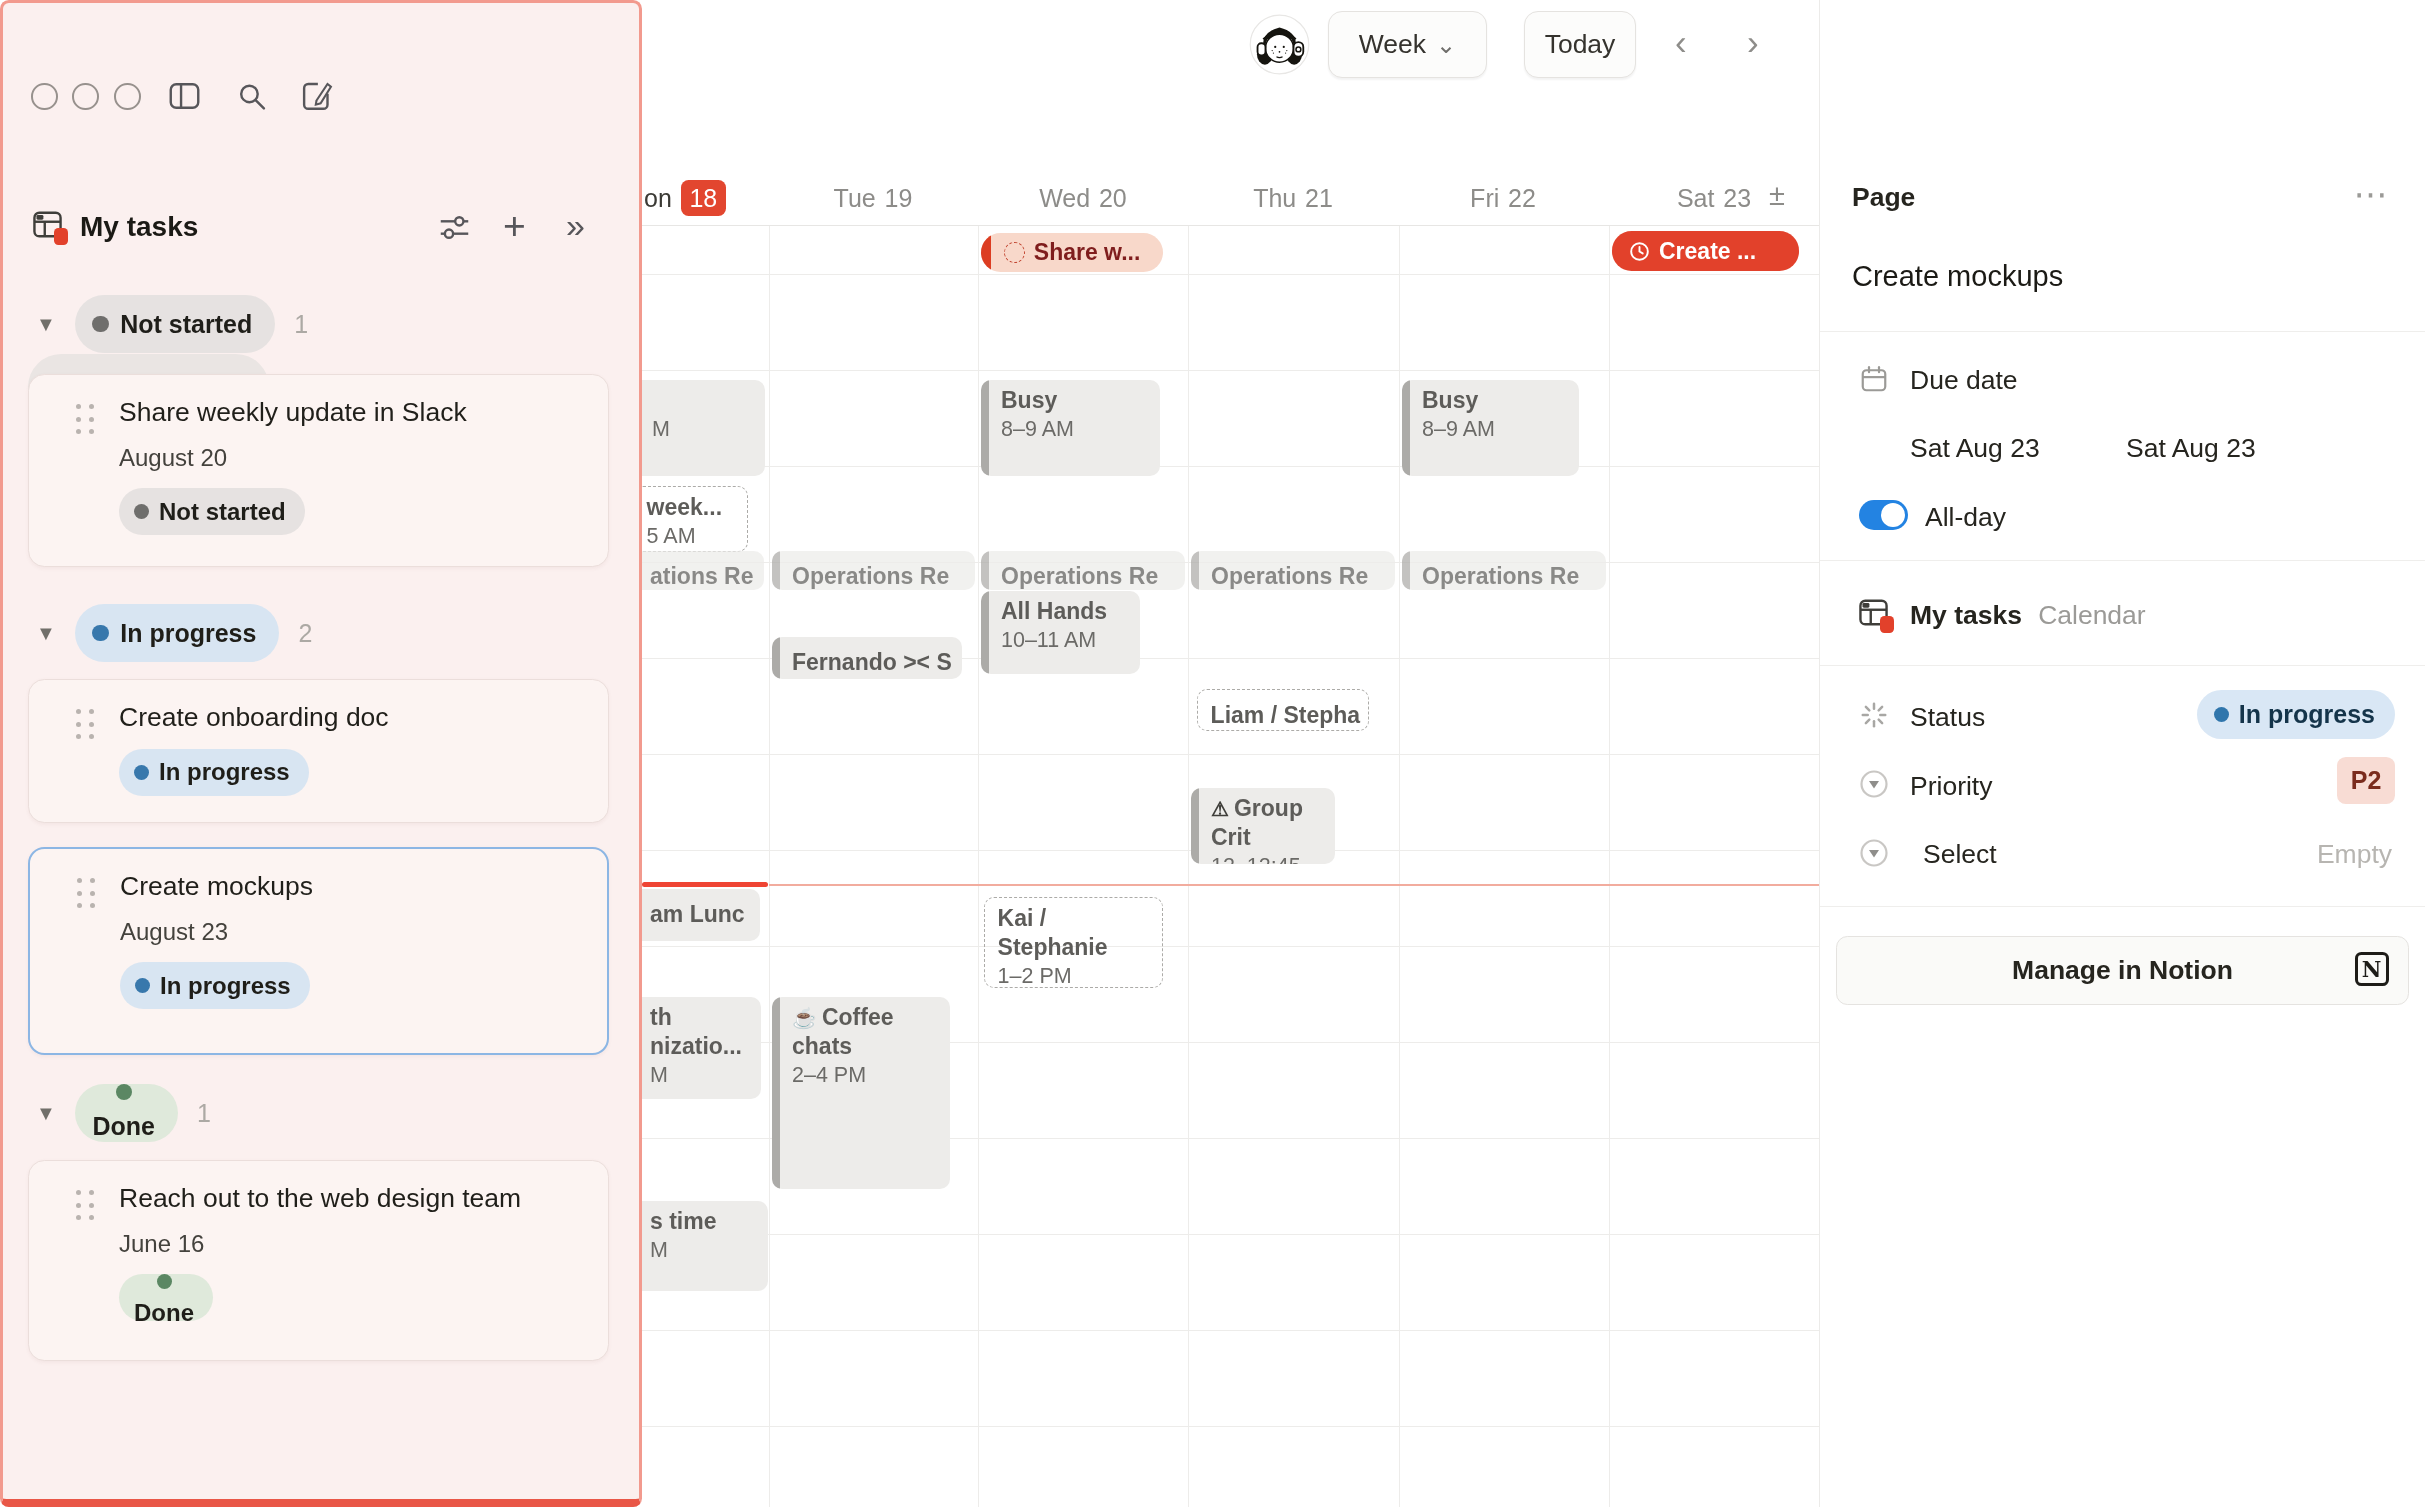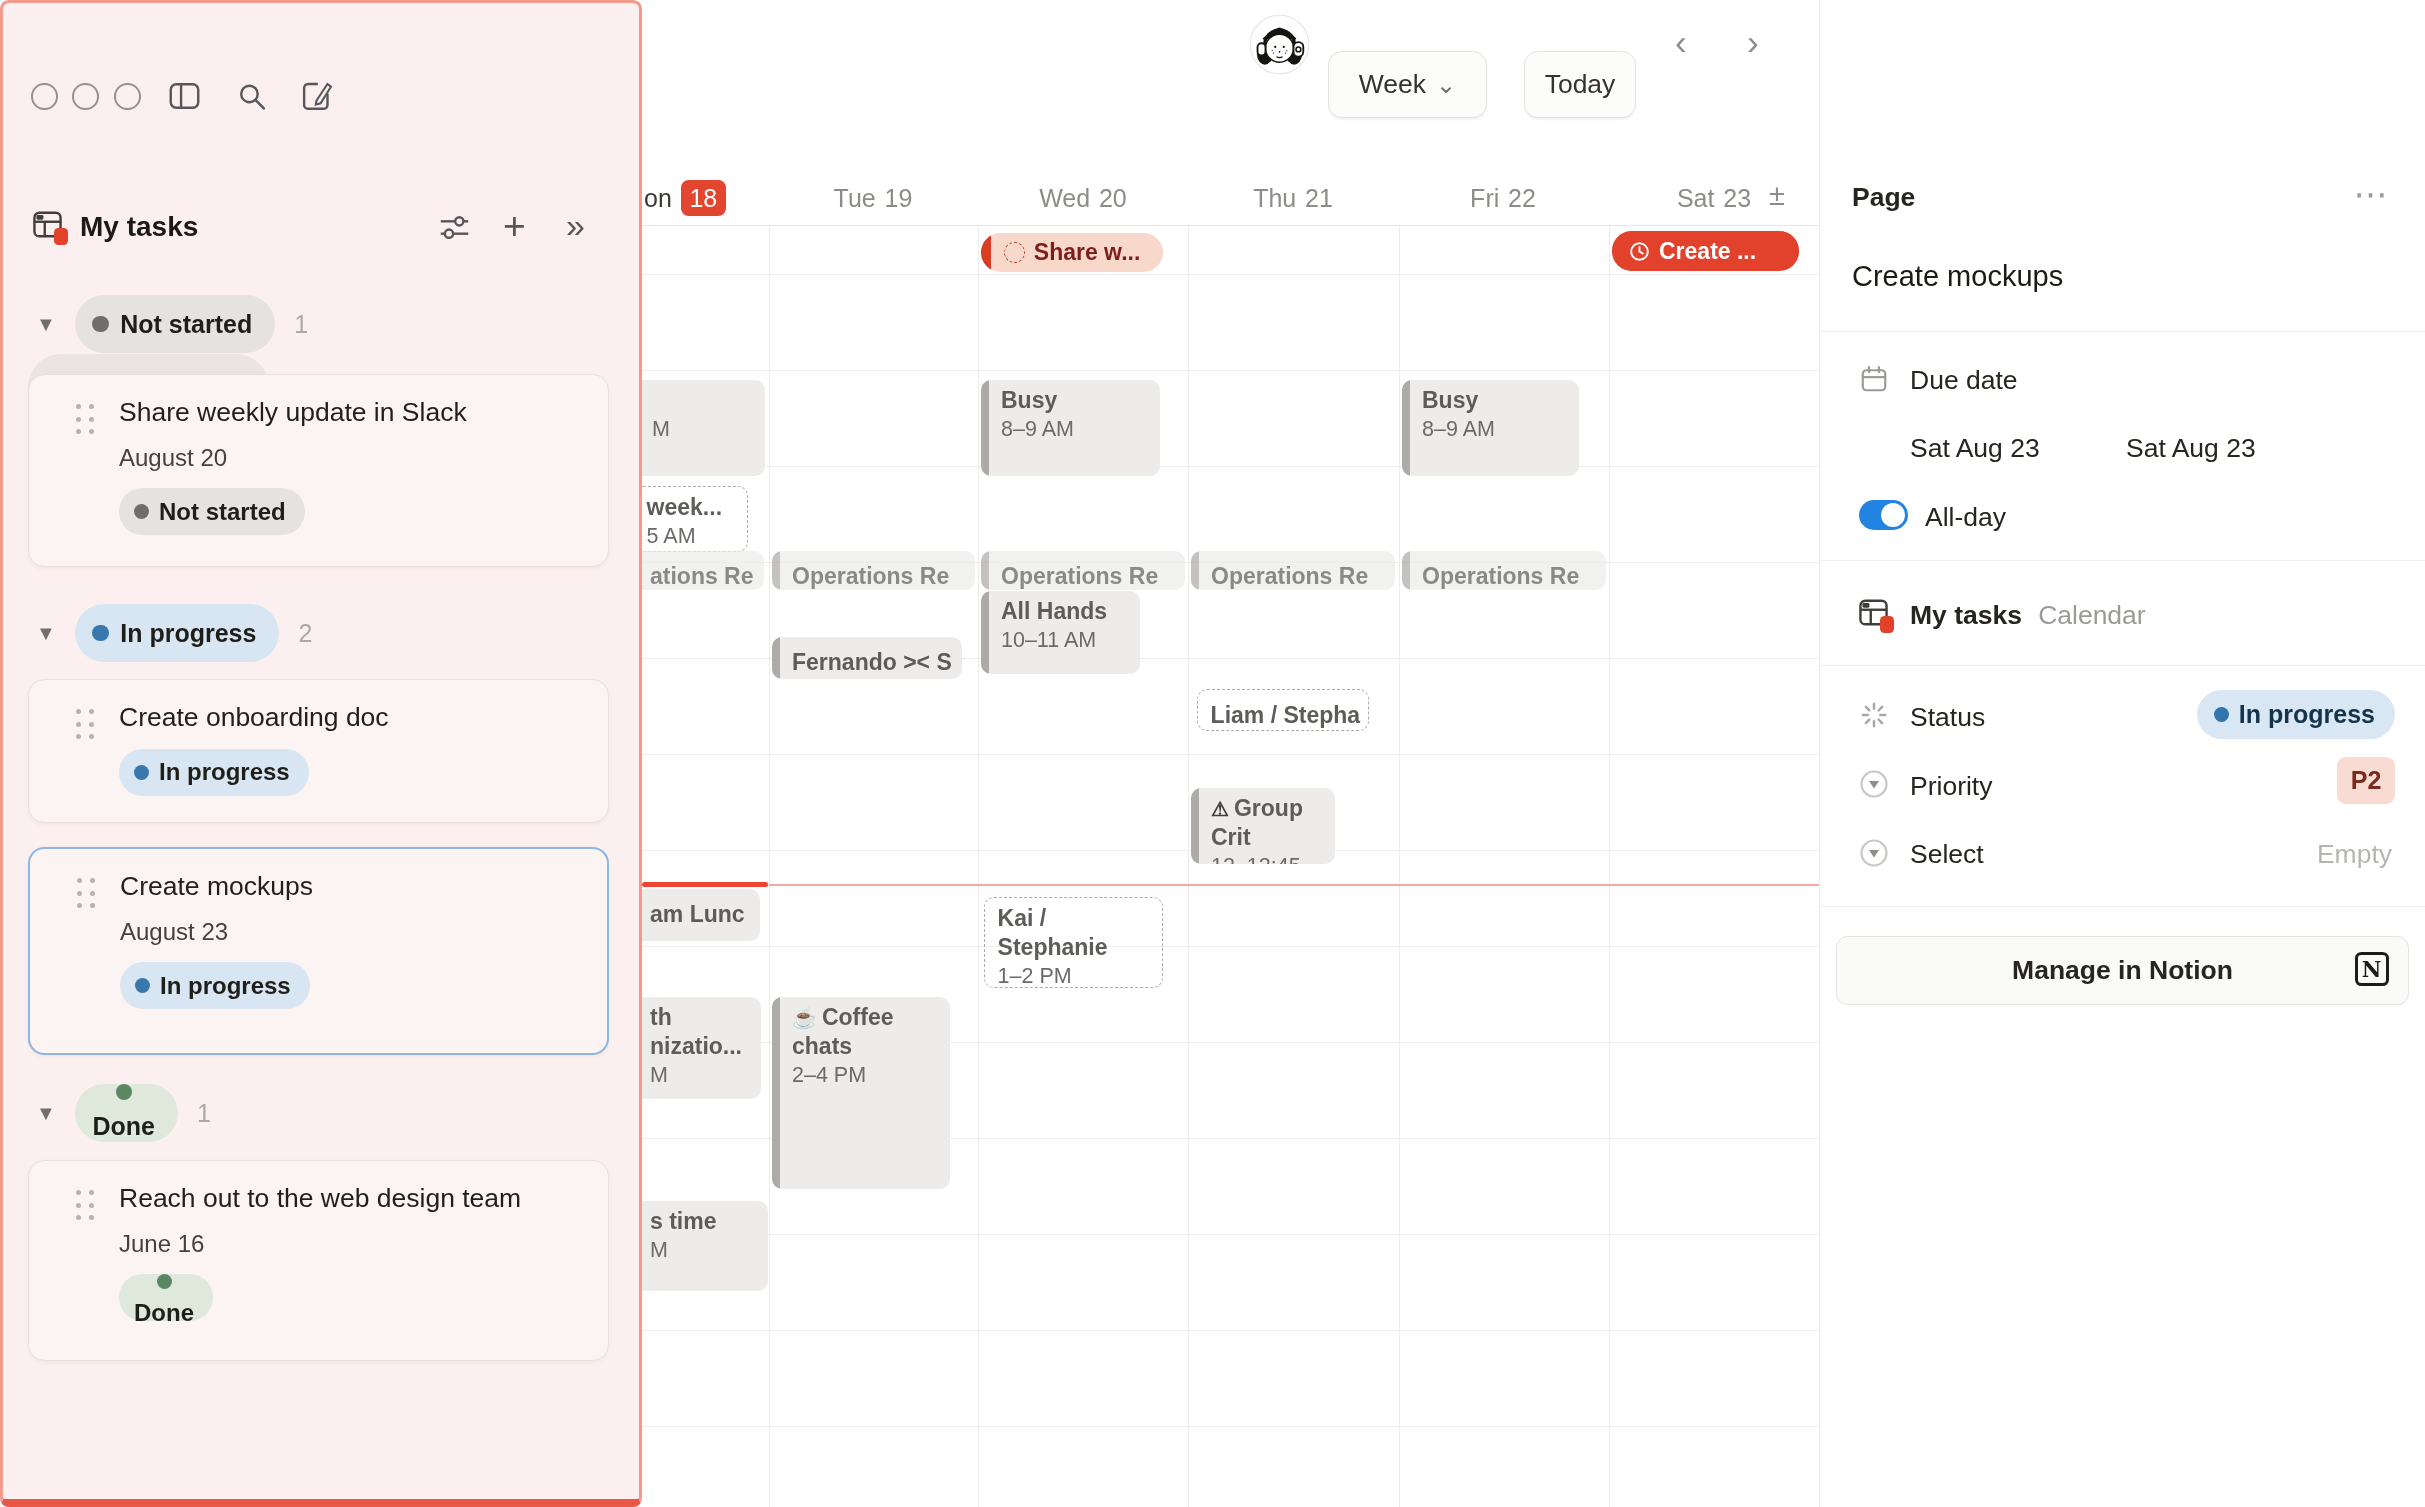--- a/index.html
+++ b/index.html
@@ -36,21 +36,21 @@
   .allday-ev{position:absolute;display:flex;align-items:center;border-radius:19.6px;overflow:hidden;
     white-space:nowrap;font-weight:600;font-size:23px;box-sizing:border-box;z-index:2;}
   .allday-red-tint{background:#F8D8CA;color:#7f1d1d;padding-left:23px;}
   .allday-red-tint .redbar{position:absolute;left:0;top:0;bottom:0;width:9.5px;background:#DC3D22;border-radius:19.6px 0 0 19.6px;}
   .dashed-circle{width:19px;height:19px;border:1.9px dashed #C24530;border-radius:50%;margin-right:8.8px;flex:0 0 auto;}
   .allday-red-solid{background:#E2412B;color:#fff;padding:0 16.4px;gap:7.6px;}
 
   
   .tbtn{position:absolute;top:11.4px;height:67px;background:#FCFCFB;border:1.3px solid #E5E3E0;border-radius:14px;
     display:flex;align-items:center;justify-content:center;gap:10px;font-size:26.5px;color:#35332E;
-    box-sizing:border-box;box-shadow:0 1.3px 1.9px rgba(0,0,0,.05);margin-top:40px;}
+    box-sizing:border-box;box-shadow:0 1.3px 1.9px rgba(0,0,0,.05);}
   .chev{position:absolute;top:24px;font-size:35px;color:#8E8D8A;line-height:1;}
   .avatar{position:absolute;left:1249px;top:14px;width:61px;height:61px;border-radius:50%;overflow:hidden;}
 
   
   #task-panel{position:absolute;left:0;top:0;width:642px;height:1507px;box-sizing:border-box;
     background:#FBF0EF;border:3.8px solid #F29A8E;border-bottom:8.8px solid #E95747;border-radius:8.8px;z-index:10;}
   .tl{position:absolute;width:26.5px;height:26.5px;border:2.5px solid #97918D;border-radius:50%;box-sizing:border-box;}
   .icn{position:absolute;color:#57565A;}
   .pane-title{position:absolute;left:77px;top:208px;font-size:28px;font-weight:700;color:#1B1A15;}
   .chip{position:absolute;left:25px;top:351px;width:241px;height:67px;background:#EAE5E3;border-radius:33px;
@@ -493,21 +493,21 @@
       <circle cx="24" cy="24" r="20" fill="none" stroke="#C9C7C4" stroke-width="3.5"></circle>
       <path d="M16 19 L32 19 L24 31 Z" fill="#8F8E8B"></path>
     </svg>
     <div class="dp-row-label" style="position:absolute;left:90px;top:771px;">Priority</div>
     <div class="p2-badge" style="top:757px;">P2</div>
 
     <svg class="dp-icon" style="top:838px;" viewBox="0 0 48 48">
       <circle cx="24" cy="24" r="20" fill="none" stroke="#C9C7C4" stroke-width="3.5"></circle>
       <path d="M16 19 L32 19 L24 31 Z" fill="#8F8E8B"></path>
     </svg>
-    <div class="dp-row-label" style="position:absolute;left:90px;top:839px;">Select</div>
+    <div class="dp-row-label" style="position:absolute;left:103px;top:839px;">Select</div>
     <div class="empty-val" style="top:839px;">Empty</div>
 
     <div class="dp-div" style="top:906px;"></div>
 
     <div class="manage-btn">
       <span>Manage in Notion</span>
       <span class="notion-logo">N</span>
     </div>
   </div>
 

